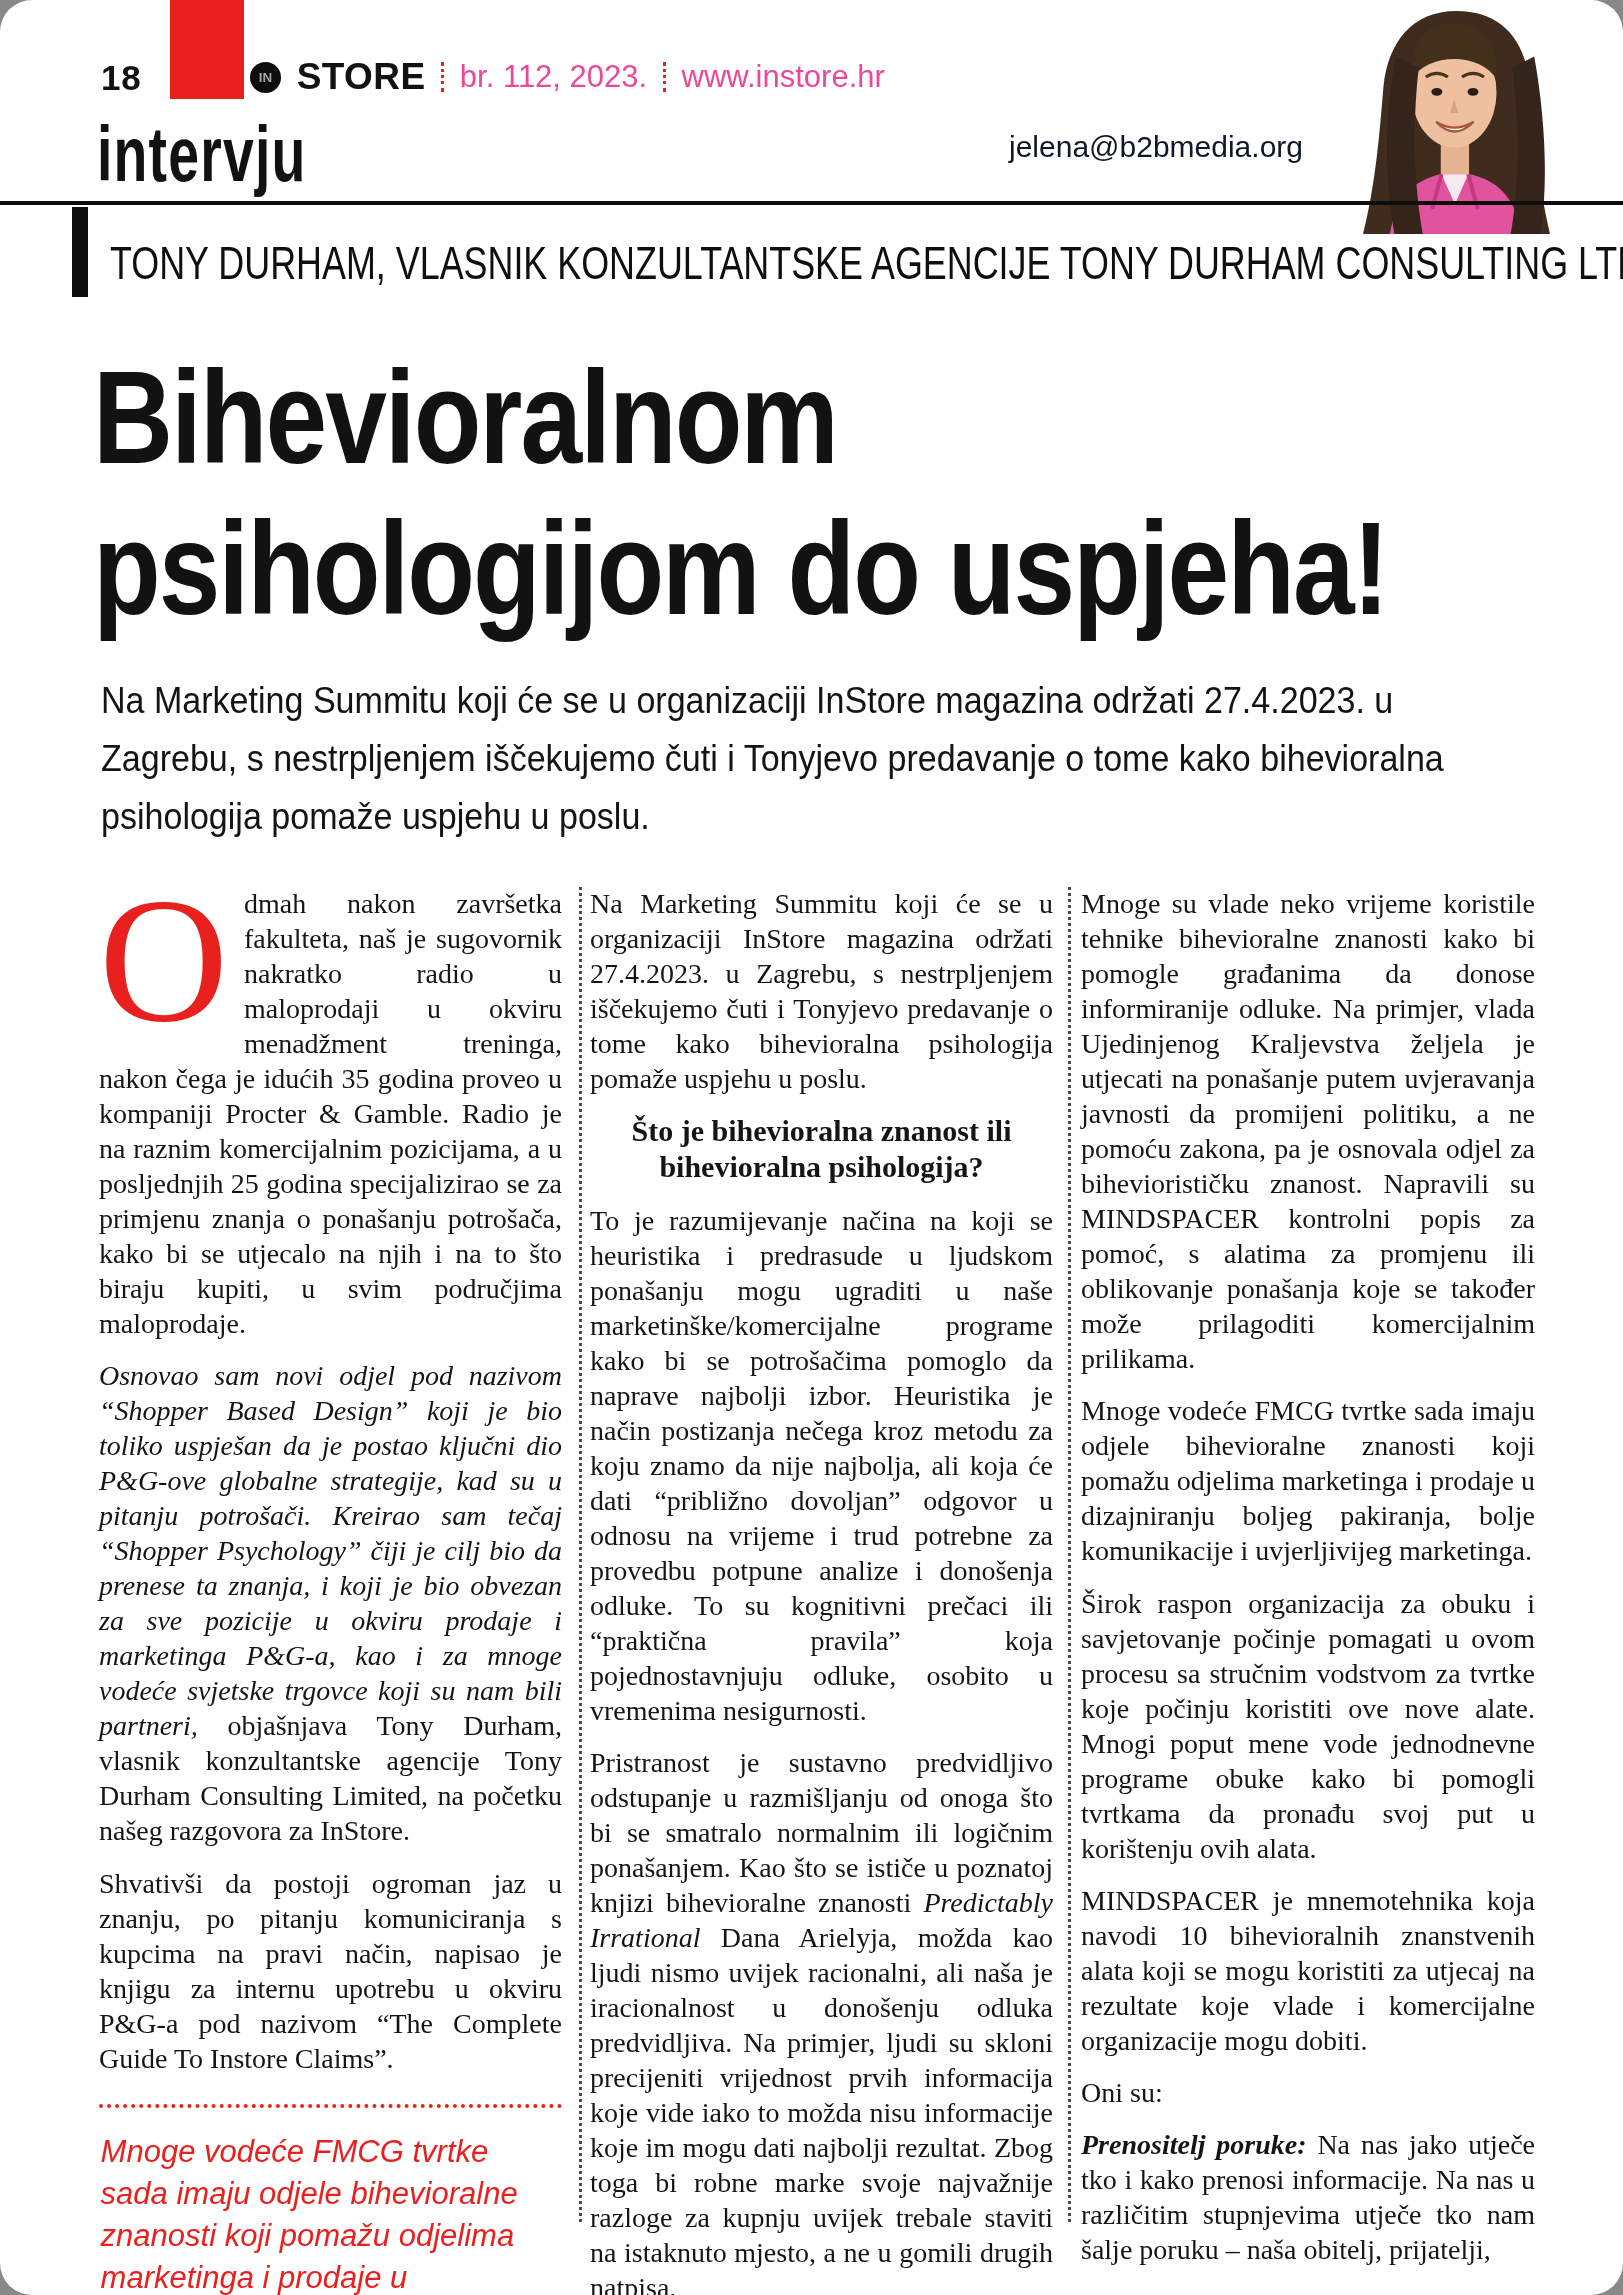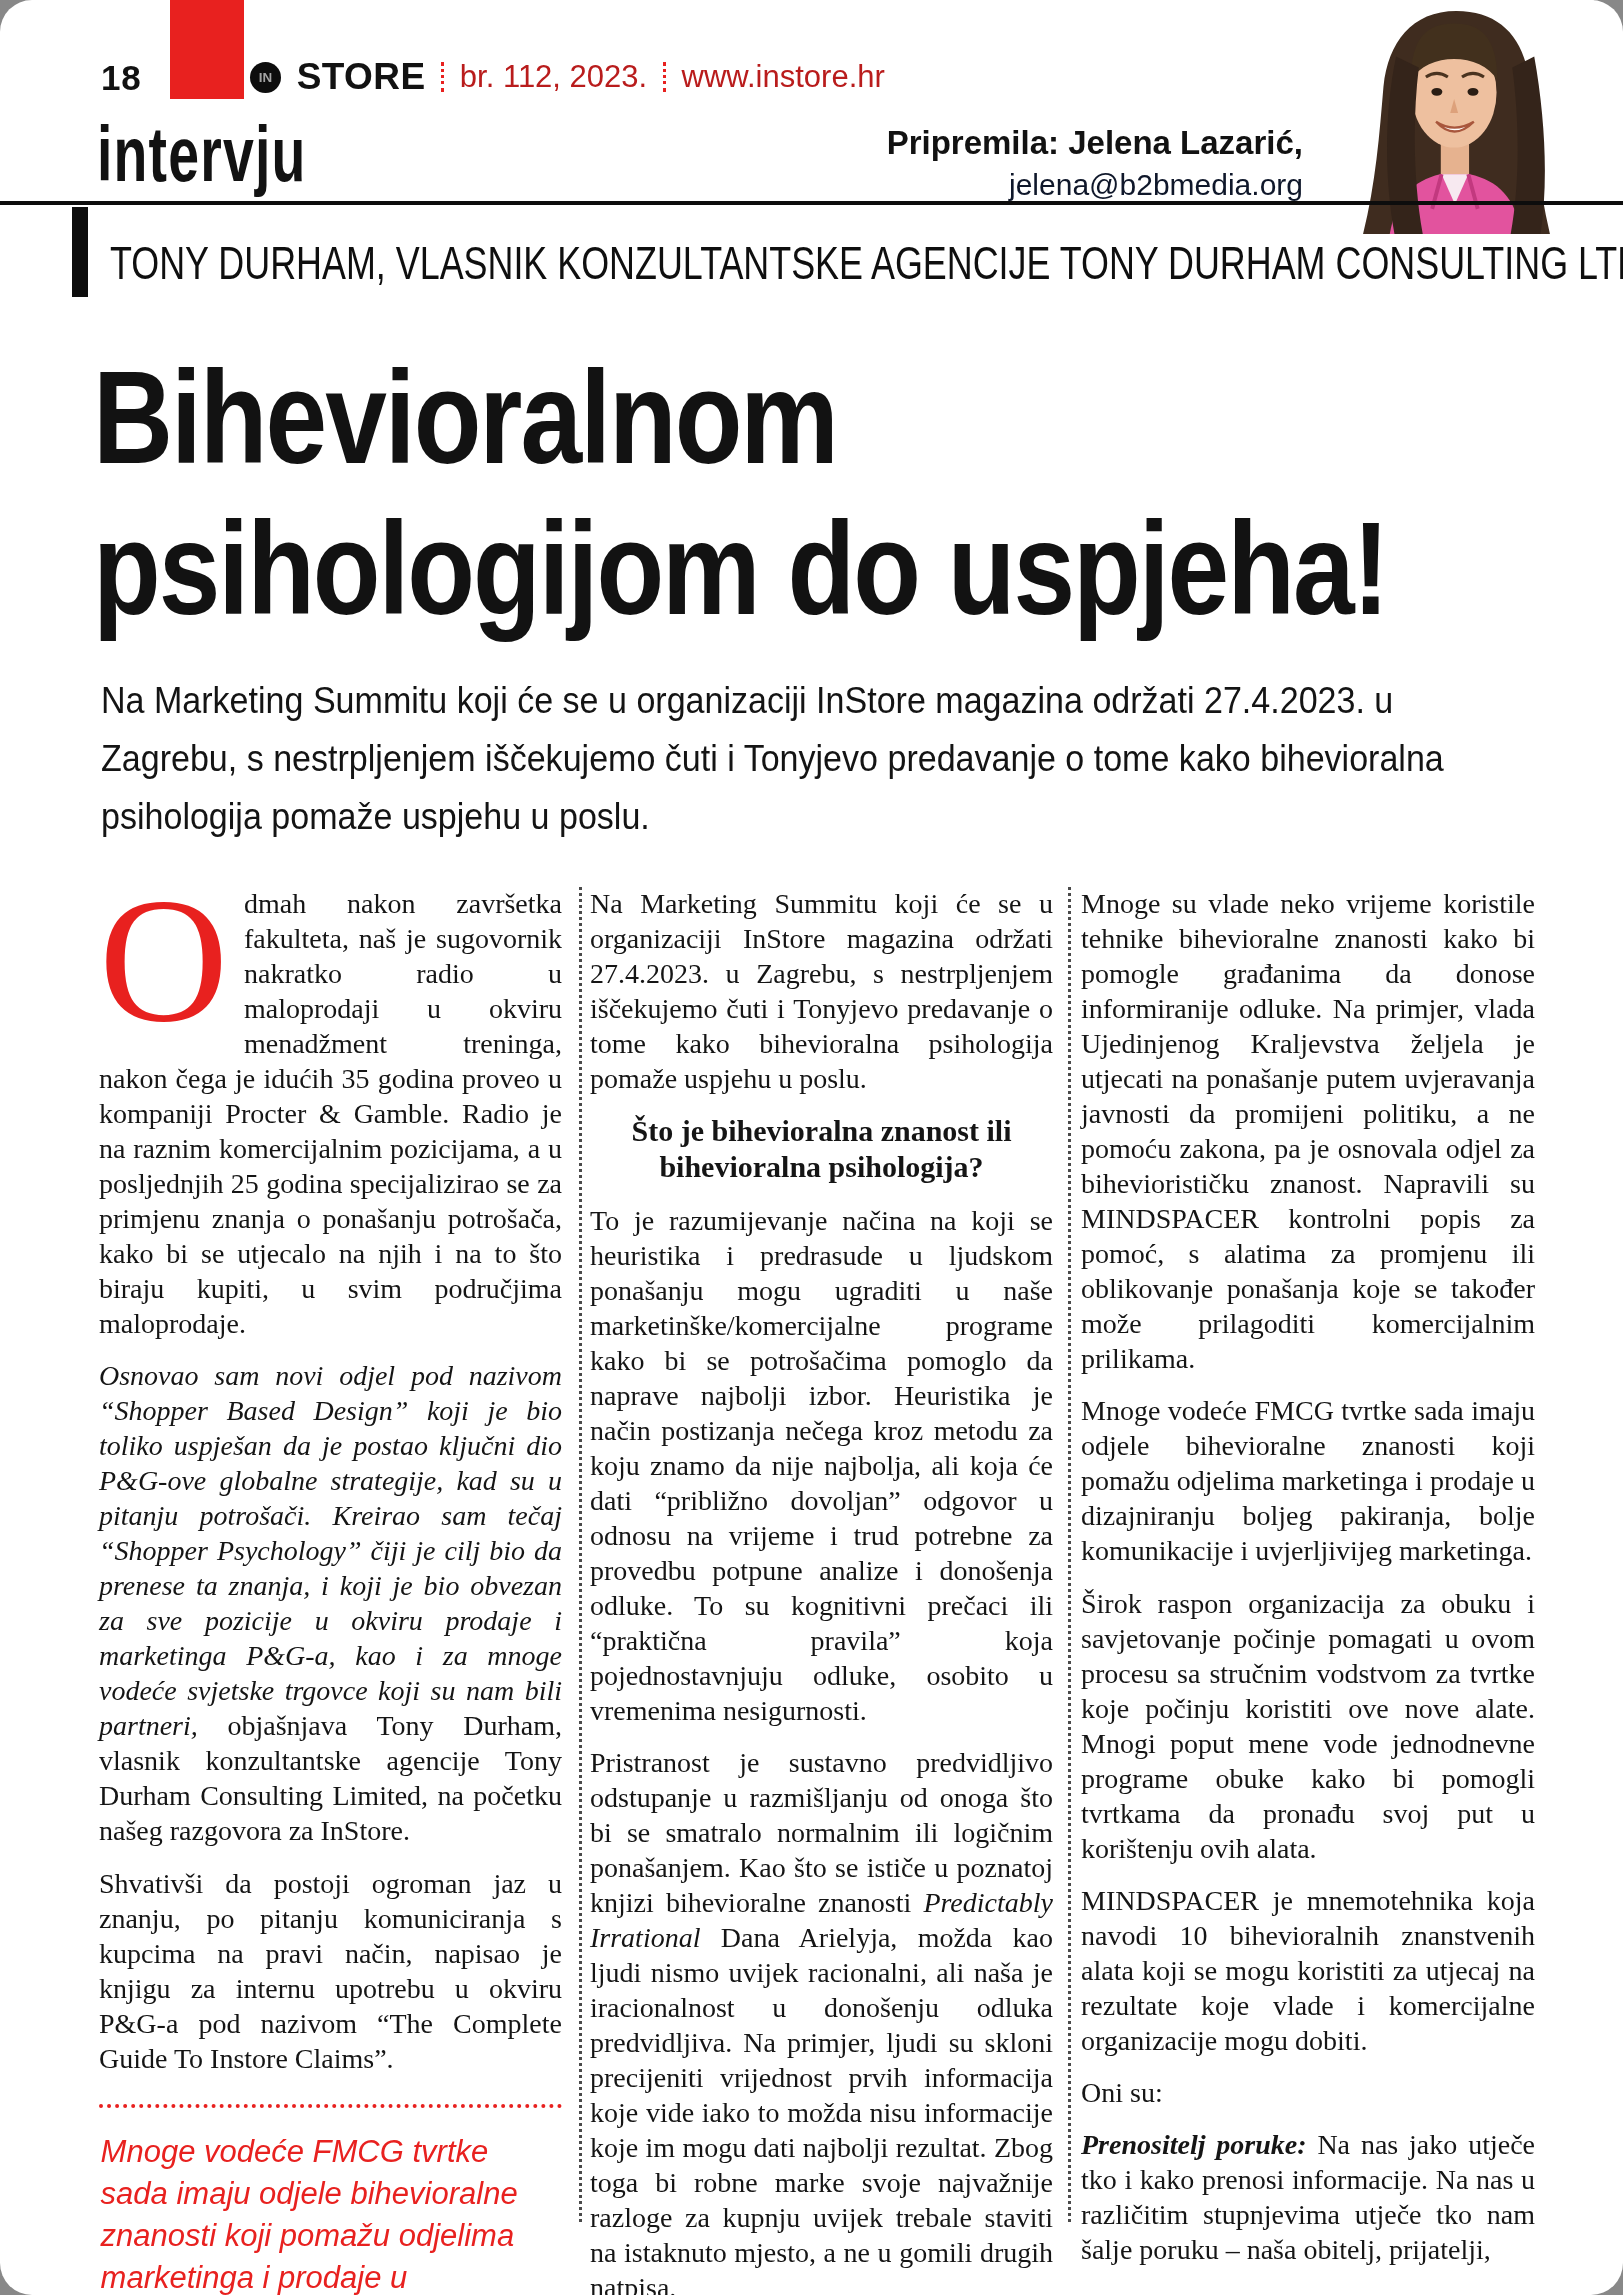--- a/index.html
+++ b/index.html
@@ -9,21 +9,21 @@
 
   
   .page-num{ position:absolute; left:101px; top:58px; font:700 35px "Liberation Sans", sans-serif; letter-spacing:0.8px; }
   .red-band{ position:absolute; left:170px; top:0; width:74px; height:99px; background:var(--red); }
   .masthead{ position:absolute; left:250px; top:55px; height:44px; display:flex; align-items:center; gap:15.7px; }
   .in-circle{ width:31px; height:31px; border-radius:50%; background:#0d0d0d; color:#a3a3a3;
               display:flex; align-items:center; justify-content:center;
               font:700 13.4px "Liberation Sans", sans-serif; letter-spacing:0; flex:0 0 auto; }
   .store{ font:700 37px "Liberation Sans", sans-serif; letter-spacing:0.4px; }
   .hsep{ height:30px; width:0; border-left:3.9px dotted var(--red); }
-  .issue,.site{ font:400 31px "Liberation Sans", sans-serif; color:#b91c1c; }
+  .issue,.site{ font:400 31px "Liberation Sans", sans-serif; color:#ec4899; }
 
   .section-title{ position:absolute; left:97px; top:110px; font:700 77px "Liberation Sans", sans-serif;
                   letter-spacing:1.6px; transform:scaleX(0.72); transform-origin:0 0; }
 
   .byline{ position:absolute; left:675px; top:124px; width:628px; text-align:right; }
   .byline .who{ font:700 33px "Liberation Sans", sans-serif; }
   .byline .mail{ font:400 30px "Liberation Sans", sans-serif; color:#0f172a; margin-top:6.3px; }
 
   .rule{ position:absolute; left:0; top:201px; width:1623px; height:3.9px; background:#0d0d0d; }
   .kicker-bar{ position:absolute; left:72px; top:207px; width:15.7px; height:90px; background:#0d0d0d; }
@@ -70,21 +70,20 @@
     <span class="in-circle">IN</span>
     <span class="store">STORE</span>
     <span class="hsep"></span>
     <span class="issue">br. 112, 2023.</span>
     <span class="hsep"></span>
     <span class="site">www.instore.hr</span>
   </div>
   <div class="section-title">intervju</div>
 
   <div class="byline">
-    <div class="who">Pripremila: Jelena Lazarić,</div>
     <div class="mail">jelena@b2bmedia.org</div>
   </div>
 
   <svg class="photo" viewBox="0 0 350 298" aria-hidden="true">
     <rect width="350" height="298" fill="#ffffff"></rect>
     <path d="M175 14 C 118 14 88 54 82 110 C 77 170 72 234 56 298 L 294 298 C 279 232 272 168 268 106 C 262 48 230 14 175 14 Z" fill="#3f2c1f"></path>
     <rect x="155" y="176" width="36" height="52" fill="#e6b28f"></rect>
     <ellipse cx="172" cy="118" rx="54" ry="70" fill="#eec09f"></ellipse>
     <path d="M117 102 C 117 48 138 30 172 30 C 206 30 227 48 227 102 C 206 66 138 66 117 102 Z" fill="#42301d"></path>
     <path d="M136 98 q 14 -9 28 0" stroke="#4a331f" stroke-width="4" fill="none"></path>

